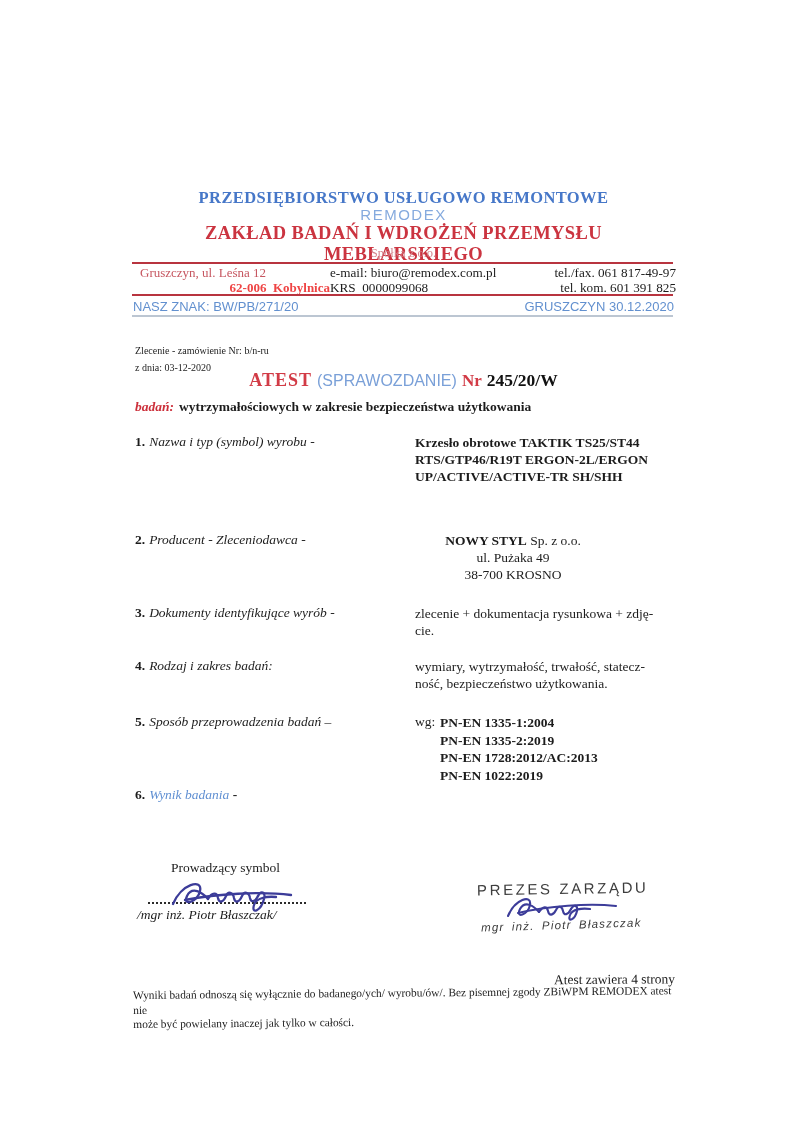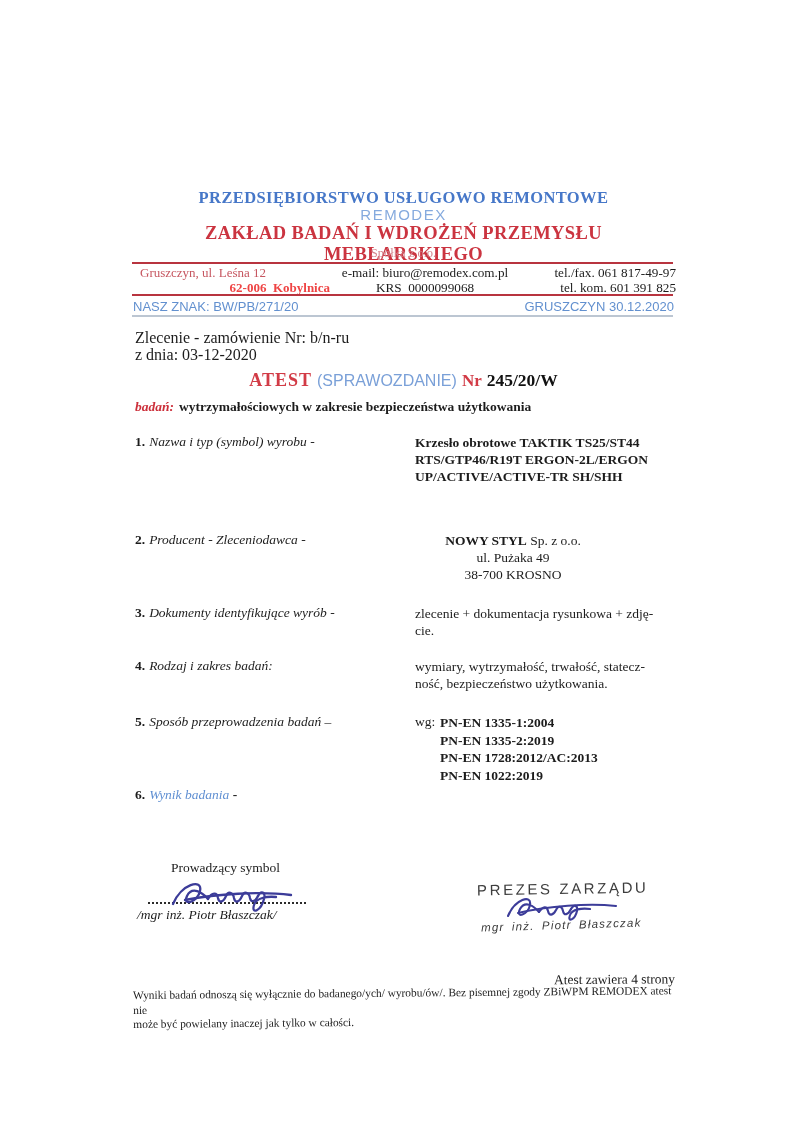--- a/index.html
+++ b/index.html
@@ -12,26 +12,26 @@
   .ctr{left:132px;width:543px;text-align:center;}
   .hdr1{top:140px;font-size:16.5px;font-weight:bold;color:#4677c8;letter-spacing:.4px;}
   .hdr2{top:158px;font-size:15px;color:#85aade;letter-spacing:1.5px;}
   .hdr3{top:175px;font-size:18.5px;font-weight:bold;color:#cb3440;letter-spacing:.4px;}
   .hdr4{top:198px;font-size:12.5px;color:#d4838c;}
   .rule{left:132px;width:541px;height:2px;background:#b8343f;}
   .rule1{top:214px;} .rule2{top:246px;}
   .faint{top:267px;left:132px;width:541px;height:1.5px;background:#bcc6d2;}
   .addr-l{left:140px;top:217px;width:190px;font-size:13px;color:#c65660;line-height:15px;}
   .addr-l .l2{font-weight:bold;color:#ef4444;text-align:right;}
-  .addr-c{left:330px;top:217px;width:190px;text-align:center;font-size:13.2px;line-height:15px;}
+  .addr-c{left:330px;top:217px;width:190px;text-align:left;font-size:13.2px;line-height:15px;}
   .addr-r{left:528px;top:217px;width:148px;text-align:right;font-size:13.2px;line-height:15px;}
   .refrow{top:251px;font-size:13px;color:#6290cf;}
   .ref-l{left:133px;}
   .ref-r{left:490px;width:184px;text-align:right;}
-  .order{left:135px;top:281px;font-size:16px;line-height:17px;}
+  .order{left:135px;top:294px;font-size:10px;line-height:17px;}
   .title{top:322px;font-size:17px;}
   .title .atest{font-weight:bold;color:#d23b46;font-size:18px;letter-spacing:1px;}
   .title .spra{font-family:"Liberation Sans", sans-serif;color:#7aa0d8;font-size:16px;margin:0 5px;}
   .title .nr{font-weight:bold;color:#d23b46;font-size:17px;margin-right:5px;}
   .title .num{font-weight:bold;color:#111;font-size:17.5px;}
   .subt{left:135px;top:351px;font-size:13.5px;font-weight:bold;}
   .subt .red{color:#cc2f3a;font-style:italic;margin-right:5px;}
   .item{font-size:13.5px;}
   .item .num{font-weight:bold;}
   .item .lbl{font-style:italic;margin-left:4px;}

